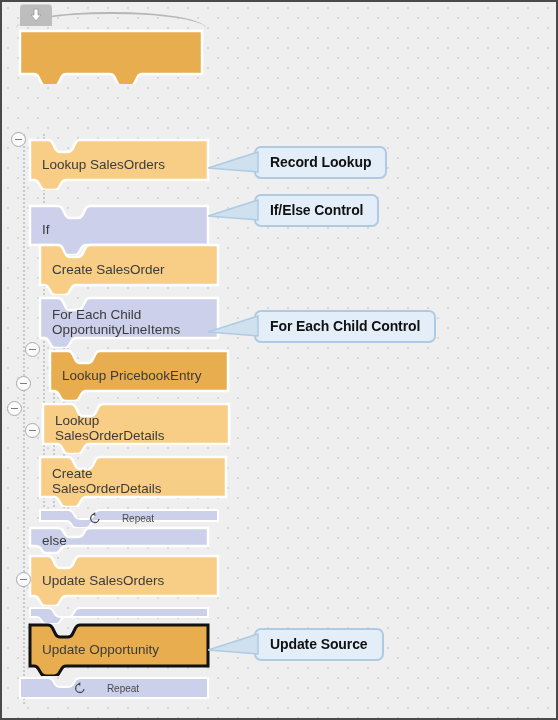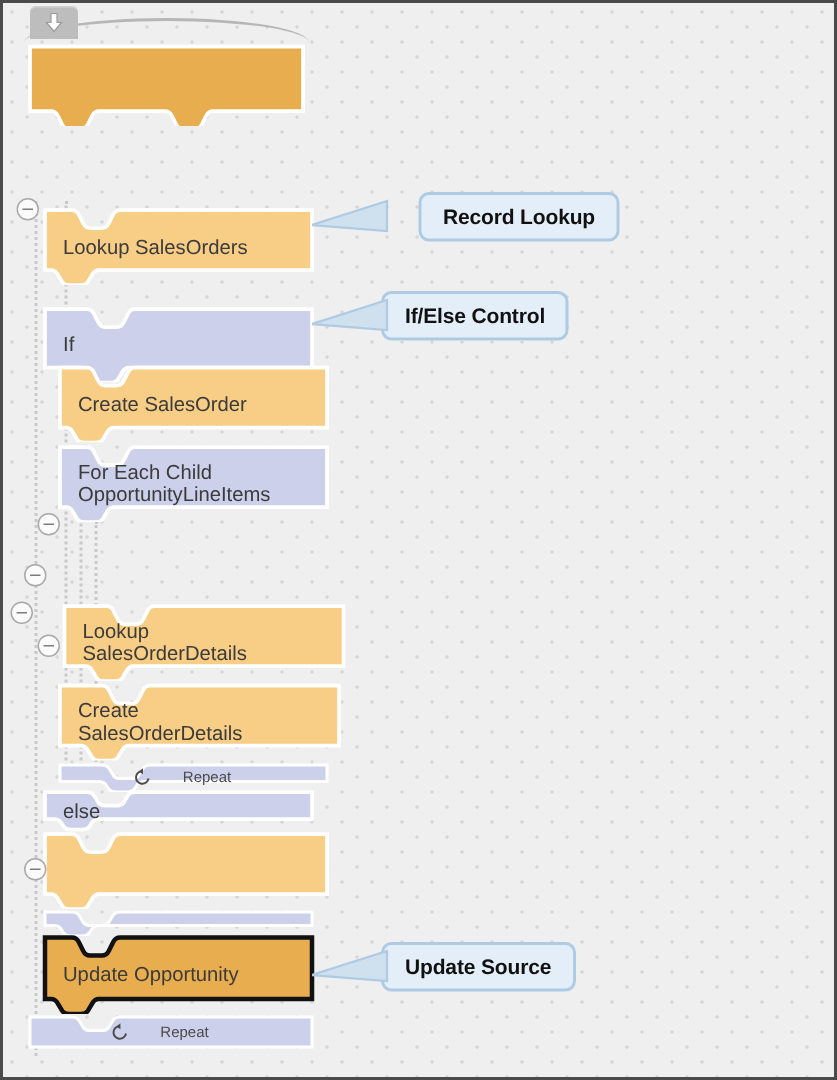--- a/index.html
+++ b/index.html
@@ -199,20 +199,27 @@
     </svg>
     <span class="label">For Each Child
 OpportunityLineItems</span>
   </div>
 
   <div class="collapse-btn" style="left:23px; top:340px;"></div>
   <div class="collapse-btn" style="left:14px; top:374px;"></div>
   <div class="collapse-btn" style="left:5px; top:399px;"></div>
   <div class="collapse-btn" style="left:23px; top:421px;"></div>
 
+  <div class="block" style="left:46px; top:347px; width:182px; height:52px;">
+    <svg class="shape" viewBox="0 0 182 52" preserveAspectRatio="none">
+      <path d="M2,2 H20 q3,0 4.5,3 l3,6 q1.5,3 4.5,3 h8 q3,0 4.5,-3 l3,-6 q1.5,-3 4.5,-3 H180
+               V42 H38 q-3,0 -4.5,3 l-3,5 q-1.5,2 -4.5,2 h-8 q-3,0 -4.5,-2 l-3,-5 q-1.5,-3 -4.5,-3 H2 Z" fill="#e8ad4f" stroke="#ffffff" stroke-width="2.5"></path>
+    </svg>
+    <span class="label">Lookup PricebookEntry</span>
+  </div>
 
   <div class="block" style="left:39px; top:400px; width:190px; height:52px;">
     <svg class="shape" viewBox="0 0 190 52" preserveAspectRatio="none">
       <path d="M2,2 H30 q3,0 4.5,3 l3,6 q1.5,3 4.5,3 h8 q3,0 4.5,-3 l3,-6 q1.5,-3 4.5,-3 H188
                V42 H48 q-3,0 -4.5,3 l-3,5 q-1.5,2 -4.5,2 h-8 q-3,0 -4.5,-2 l-3,-5 q-1.5,-3 -4.5,-3 H2 Z" fill="#f8cd85" stroke="#ffffff" stroke-width="2.5"></path>
     </svg>
     <span class="label">Lookup
 SalesOrderDetails</span>
   </div>
 
@@ -243,20 +250,21 @@
                V20 H38 q-3,0 -4.5,2 l-2,3 q-1.5,2 -4.5,2 h-8 q-3,0 -4.5,-2 l-2,-3 q-1.5,-2 -4.5,-2 H2 Z" fill="#ccd0ea" stroke="#ffffff" stroke-width="2.5"></path>
     </svg>
     <span class="label">else</span>
   </div>
 
   <div class="block" style="left:26px; top:552px; width:192px; height:52px;">
     <svg class="shape" viewBox="0 0 192 52" preserveAspectRatio="none">
       <path d="M2,2 H20 q3,0 4.5,3 l3,6 q1.5,3 4.5,3 h8 q3,0 4.5,-3 l3,-6 q1.5,-3 4.5,-3 H190
                V42 H38 q-3,0 -4.5,3 l-3,5 q-1.5,2 -4.5,2 h-8 q-3,0 -4.5,-2 l-3,-5 q-1.5,-3 -4.5,-3 H2 Z" fill="#f8cd85" stroke="#ffffff" stroke-width="2.5"></path>
     </svg>
+    <span class="label">Update SalesOrders</span>
   </div>
 
   <div class="collapse-btn" style="left:14px; top:570px;"></div>
 
   <div class="thin-bar" style="left:26px; top:604px; width:182px; height:18px;">
     <svg class="shape" viewBox="0 0 182 18" preserveAspectRatio="none">
       <path d="M2,2 H20 q3,0 4.5,2 l3,5 q1.5,2 4.5,2 h8 q3,0 4.5,-2 l3,-5 q1.5,-2 4.5,-2 H180
                V11 H38 q-3,0 -4.5,2 l-2,3 q-1.5,2 -4.5,2 h-8 q-3,0 -4.5,-2 l-2,-3 q-1.5,-2 -4.5,-2 H2 Z" fill="#ccd0ea" stroke="#ffffff" stroke-width="2"></path>
     </svg>
   </div>
@@ -274,34 +282,40 @@
       <path d="M2,2 H30 q3,0 4.5,2 l3,5 q1.5,2 4.5,2 h8 q3,0 4.5,-2 l3,-5 q1.5,-2 4.5,-2 H190
                V22 H2 Z" fill="#ccd0ea" stroke="#ffffff" stroke-width="2"></path>
     </svg>
     <svg class="loopicon" width="13" height="13" viewBox="0 0 13 13">
       <path d="M10.5 7.5 A4.2 4.2 0 1 1 6.5 2.6" fill="none" stroke="#4a4a4a" stroke-width="1.3"></path>
       <path d="M6.8 0.6 L6.8 4.6 L4.0 2.8 Z" fill="#4a4a4a"></path>
     </svg>
     <span class="rlabel">Repeat</span>
   </div>
 
-  <div class="callout" style="left:206px; top:124px; width:230px; height:36px;justify-content:center;">
+  <div class="callout" style="left:206px; top:142px; width:230px; height:36px;">
     <svg class="tail" width="52" height="32" viewBox="0 0 52 32">
       <path d="M0,22 L50,6 L50,26 Z" fill="#cfe0ef" stroke="#aecbe3" stroke-width="1.5"></path>
     </svg>
     <span class="bubble">Record Lookup</span>
   </div>
 
   <div class="callout" style="left:206px; top:190px; width:230px; height:36px;">
     <svg class="tail" width="52" height="32" viewBox="0 0 52 32">
       <path d="M0,22 L50,6 L50,26 Z" fill="#cfe0ef" stroke="#aecbe3" stroke-width="1.5"></path>
     </svg>
     <span class="bubble">If/Else Control</span>
   </div>
 
+  <div class="callout" style="left:206px; top:306px; width:285px; height:36px;">
+    <svg class="tail" width="52" height="32" viewBox="0 0 52 32">
+      <path d="M0,22 L50,6 L50,26 Z" fill="#cfe0ef" stroke="#aecbe3" stroke-width="1.5"></path>
+    </svg>
+    <span class="bubble">For Each Child Control</span>
+  </div>
 
   <div class="callout" style="left:206px; top:624px; width:235px; height:36px;">
     <svg class="tail" width="52" height="32" viewBox="0 0 52 32">
       <path d="M0,22 L50,6 L50,26 Z" fill="#cfe0ef" stroke="#aecbe3" stroke-width="1.5"></path>
     </svg>
     <span class="bubble">Update Source</span>
   </div>
 
 </div>
 

